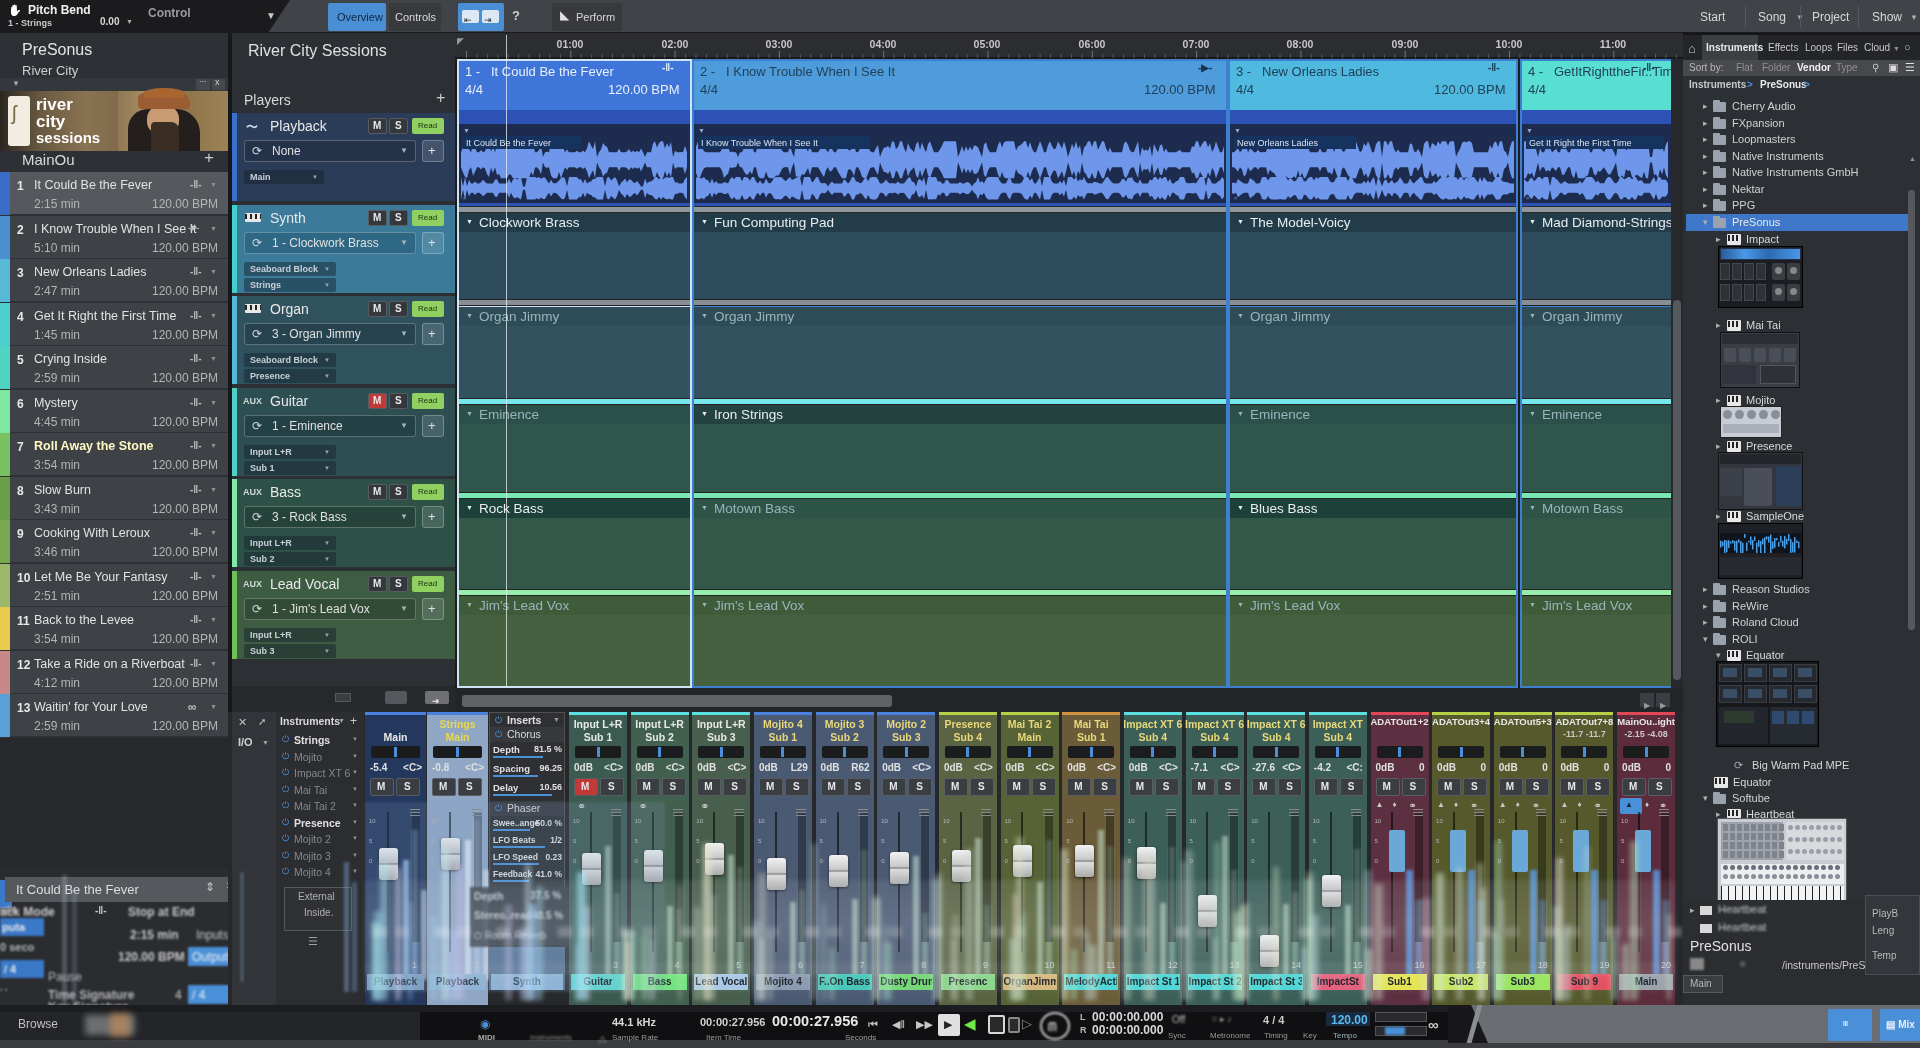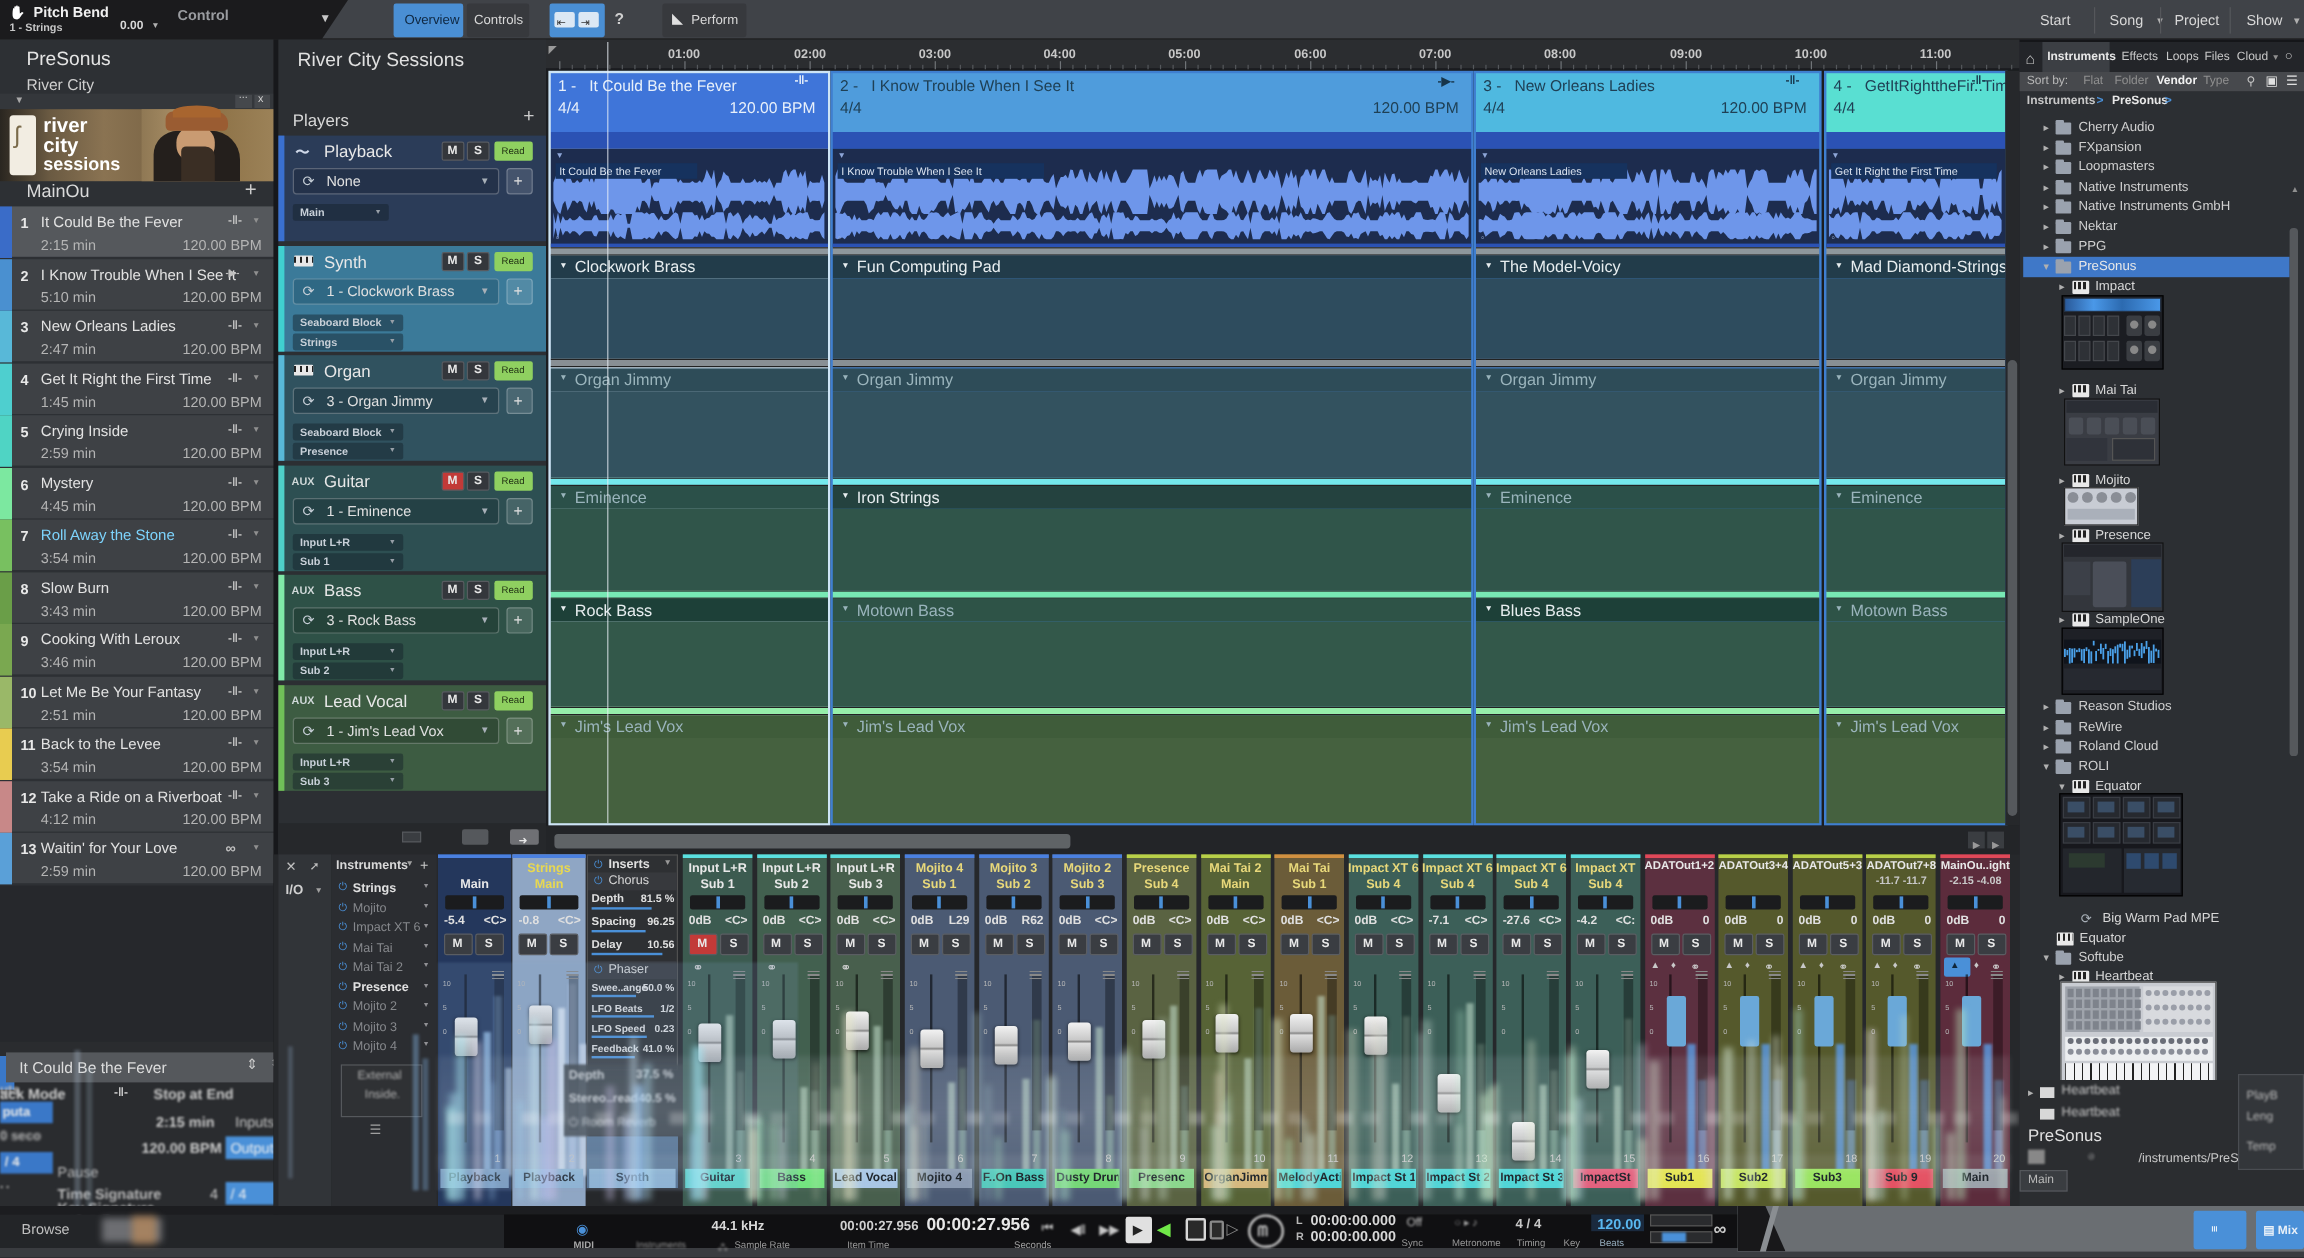--- a/index.html
+++ b/index.html
@@ -102,21 +102,21 @@
 <div class="a" style="left:10.0px;top:389.5px;width:218.0px;height:42.0px;background:#3e4145"></div>
 <div class="a" style="left:17.0px;top:396.5px;color:#e8e8e8;font-size:12px;font-weight:700;white-space:nowrap;">6</div>
 <div class="a" style="left:34.0px;top:395.5px;color:#e2e2e2;font-size:12.5px;font-weight:400;white-space:nowrap;">Mystery</div>
 <div class="a" style="left:34.0px;top:414.5px;color:#b4b4b4;font-size:12px;font-weight:400;white-space:nowrap;">4:45 min</div>
 <div class="a" style="left:152.0px;top:414.5px;color:#b4b4b4;font-size:12px;font-weight:400;white-space:nowrap;">120.00 BPM</div>
 <div class="a" style="left:190.0px;top:396.5px;color:#c0c0c0;font-size:10px;font-weight:700;white-space:nowrap;">-ǁ-</div>
 <div class="a" style="left:210.0px;top:398.5px;color:#909090;font-size:7px;font-weight:400;white-space:nowrap;">▼</div>
 <div class="a" style="left:0.0px;top:433.0px;width:10.0px;height:43.0px;background:#78c060"></div>
 <div class="a" style="left:10.0px;top:433.0px;width:218.0px;height:42.0px;background:#3e4145"></div>
 <div class="a" style="left:17.0px;top:440.0px;color:#e8e8e8;font-size:12px;font-weight:700;white-space:nowrap;">7</div>
-<div class="a" style="left:34.0px;top:439.0px;color:#7dd3fc;font-size:12.5px;font-weight:400;white-space:nowrap;">Roll Away the Stone</div>
+<div class="a" style="left:34.0px;top:439.0px;color:#fef9c3;font-size:12.5px;font-weight:700;white-space:nowrap;">Roll Away the Stone</div>
 <div class="a" style="left:34.0px;top:458.0px;color:#b4b4b4;font-size:12px;font-weight:400;white-space:nowrap;">3:54 min</div>
 <div class="a" style="left:152.0px;top:458.0px;color:#b4b4b4;font-size:12px;font-weight:400;white-space:nowrap;">120.00 BPM</div>
 <div class="a" style="left:190.0px;top:440.0px;color:#c0c0c0;font-size:10px;font-weight:700;white-space:nowrap;">-ǁ-</div>
 <div class="a" style="left:210.0px;top:442.0px;color:#909090;font-size:7px;font-weight:400;white-space:nowrap;">▼</div>
 <div class="a" style="left:0.0px;top:476.5px;width:10.0px;height:43.0px;background:#6a9e48"></div>
 <div class="a" style="left:10.0px;top:476.5px;width:218.0px;height:42.0px;background:#3e4145"></div>
 <div class="a" style="left:17.0px;top:483.5px;color:#e8e8e8;font-size:12px;font-weight:700;white-space:nowrap;">8</div>
 <div class="a" style="left:34.0px;top:482.5px;color:#e2e2e2;font-size:12.5px;font-weight:400;white-space:nowrap;">Slow Burn</div>
 <div class="a" style="left:34.0px;top:501.5px;color:#b4b4b4;font-size:12px;font-weight:400;white-space:nowrap;">3:43 min</div>
 <div class="a" style="left:152.0px;top:501.5px;color:#b4b4b4;font-size:12px;font-weight:400;white-space:nowrap;">120.00 BPM</div>
@@ -1726,21 +1726,21 @@
 <div class="a" style="left:0.0px;top:1012.0px;width:1920.0px;height:36.0px;background:#101012"></div>
 <div class="a" style="left:0.0px;top:1040.0px;width:1920.0px;height:8.0px;background:#3a3c40"></div>
 <div class="a" style="left:0.0px;top:1012.0px;width:420.0px;height:28.0px;background:#232528"></div>
 <div class="a" style="left:18.0px;top:1017.0px;color:#c0c0c0;font-size:12px;font-weight:400;white-space:nowrap;filter:blur(0.5px)">Browse</div>
 <div class="a" style="left:85.0px;top:1015.0px;width:50.0px;height:20.0px;background:rgba(200,200,205,0.45);filter:blur(3px)"></div>
 <div class="a" style="left:110.0px;top:1013.0px;width:20.0px;height:24.0px;background:rgba(220,150,80,0.5);filter:blur(3px)"></div>
 <div class="a" style="left:480.0px;top:1017.0px;color:#4a90d8;font-size:12px;font-weight:400;white-space:nowrap;filter:blur(0.5px)">◉</div>
 <div class="a" style="left:478.0px;top:1033.0px;color:#a8a8a8;font-size:8px;font-weight:700;white-space:nowrap;">MIDI</div>
 <div class="a" style="left:530.0px;top:1033.0px;color:#909090;font-size:8px;font-weight:400;white-space:nowrap;filter:blur(0.8px)">Instruments</div>
 <div class="a" style="left:598.0px;top:1033.0px;color:#808080;font-size:8px;font-weight:400;white-space:nowrap;filter:blur(1px)">⁂</div>
-<div class="a" style="left:593px;top:1016.0px;color:#d8d8d8;font-size:11px;font-weight:700;white-space:nowrap;filter:blur(0.4px)">44.1 kHz</div>
+<div class="a" style="left:612.0px;top:1016.0px;color:#d8d8d8;font-size:11px;font-weight:700;white-space:nowrap;filter:blur(0.4px)">44.1 kHz</div>
 <div class="a" style="left:612.0px;top:1033.0px;color:#989898;font-size:8px;font-weight:400;white-space:nowrap;filter:blur(0.5px)">Sample Rate</div>
 <div class="a" style="left:700.0px;top:1016.0px;color:#d0d0d0;font-size:11px;font-weight:700;white-space:nowrap;filter:blur(0.6px)">00:00:27.956</div>
 <div class="a" style="left:706.0px;top:1033.0px;color:#989898;font-size:8px;font-weight:400;white-space:nowrap;filter:blur(0.5px)">Item Time</div>
 <div class="a" style="left:845.0px;top:1033.0px;color:#a0a0a0;font-size:8px;font-weight:400;white-space:nowrap;filter:blur(0.5px)">Seconds</div>
 <div class="a" style="left:772.0px;top:1013.0px;color:#e8e8e8;font-size:14.5px;font-weight:700;white-space:nowrap;filter:blur(0.5px)">00:00:27.956</div>
 <div class="a" style="left:868.0px;top:1018.0px;color:#c8c8c8;font-size:11px;font-weight:400;white-space:nowrap;filter:blur(0.7px)">⏮</div>
 <div class="a" style="left:892.0px;top:1018.0px;color:#c8c8c8;font-size:11px;font-weight:400;white-space:nowrap;filter:blur(0.7px)">◀‖</div>
 <div class="a" style="left:916.0px;top:1018.0px;color:#c8c8c8;font-size:11px;font-weight:400;white-space:nowrap;filter:blur(0.7px)">▶▶</div>
 <div class="a" style="left:938.0px;top:1014.0px;width:22.0px;height:22.0px;background:#e0e0e0;border-radius:2px;filter:blur(0.6px)"></div>
 <div class="a" style="left:944.0px;top:1018.0px;color:#222222;font-size:11px;font-weight:400;white-space:nowrap;">▶</div>
@@ -1755,21 +1755,21 @@
 <div class="a" style="left:1092.0px;top:1023.0px;color:#d8d8d8;font-size:12px;font-weight:700;white-space:nowrap;filter:blur(0.4px)">00:00:00.000</div>
 <div class="a" style="left:1172.0px;top:1014.0px;color:#c0c0c0;font-size:10px;font-weight:400;white-space:nowrap;filter:blur(0.8px)">Off</div>
 <div class="a" style="left:1168.0px;top:1031.0px;color:#989898;font-size:8px;font-weight:400;white-space:nowrap;filter:blur(0.6px)">Sync</div>
 <div class="a" style="left:1212.0px;top:1014.0px;color:#a8a8a8;font-size:9px;font-weight:400;white-space:nowrap;filter:blur(1px)">○ ▸ ♪</div>
 <div class="a" style="left:1210.0px;top:1031.0px;color:#989898;font-size:8px;font-weight:400;white-space:nowrap;filter:blur(0.6px)">Metronome</div>
 <div class="a" style="left:1263.0px;top:1014.0px;color:#c8c8c8;font-size:11px;font-weight:700;white-space:nowrap;filter:blur(0.6px)">4 / 4</div>
 <div class="a" style="left:1264.0px;top:1031.0px;color:#989898;font-size:8px;font-weight:400;white-space:nowrap;filter:blur(0.6px)">Timing</div>
 <div class="a" style="left:1303.0px;top:1031.0px;color:#989898;font-size:8px;font-weight:400;white-space:nowrap;filter:blur(0.6px)">Key</div>
 <div class="a" style="left:1326.0px;top:1012.0px;width:44.0px;height:14.0px;background:#1a2a3e"></div>
 <div class="a" style="left:1331.0px;top:1013.0px;color:#5ab8f0;font-size:12px;font-weight:700;white-space:nowrap;filter:blur(0.3px)">120.00</div>
-<div class="a" style="left:1333.0px;top:1031.0px;color:#98b0c0;font-size:8px;font-weight:400;white-space:nowrap;filter:blur(0.5px)">Beats</div>
+<div class="a" style="left:1333.0px;top:1031.0px;color:#98b0c0;font-size:8px;font-weight:400;white-space:nowrap;filter:blur(0.5px)">Tempo</div>
 <div class="a" style="left:1375.0px;top:1012.0px;width:52.0px;height:10.0px;background:#2a2b2e;border:1px solid #555555"></div>
 <div class="a" style="left:1375.0px;top:1026.0px;width:52.0px;height:10.0px;background:#2a2b2e;border:1px solid #555555"></div>
 <div class="a" style="left:1385.0px;top:1027.0px;width:20.0px;height:8.0px;background:#4a90d8;filter:blur(1px)"></div>
 <div class="a" style="left:1448.0px;top:1005.0px;width:472.0px;height:38.0px;background:#6a6e72"></div>
 <div class="a" style="left:1448.0px;top:1005.0px;width:40.0px;height:38.0px;background:#18181a;clip-path:polygon(0 0,58% 0,100% 100%,0 100%)"></div>
 <div class="a" style="left:1428.0px;top:1016.0px;color:#c8c8c8;font-size:15px;font-weight:700;white-space:nowrap;">∞</div>
 <div class="a" style="left:1472.0px;top:1005.0px;width:5.0px;height:38.0px;background:#8a8e92;transform:skewX(-16deg)"></div>
 <div class="a" style="left:1828.0px;top:1009.0px;width:44.0px;height:32.0px;background:#4a90d8;border-radius:2px"></div>
 <div class="a" style="left:1843.0px;top:1020.0px;color:#e8f0f8;font-size:9px;font-weight:700;white-space:nowrap;">ᴵᴵᴵ</div>
 <div class="a" style="left:1880.0px;top:1009.0px;width:40.0px;height:32.0px;background:#4a90d8;border-radius:2px"></div>

